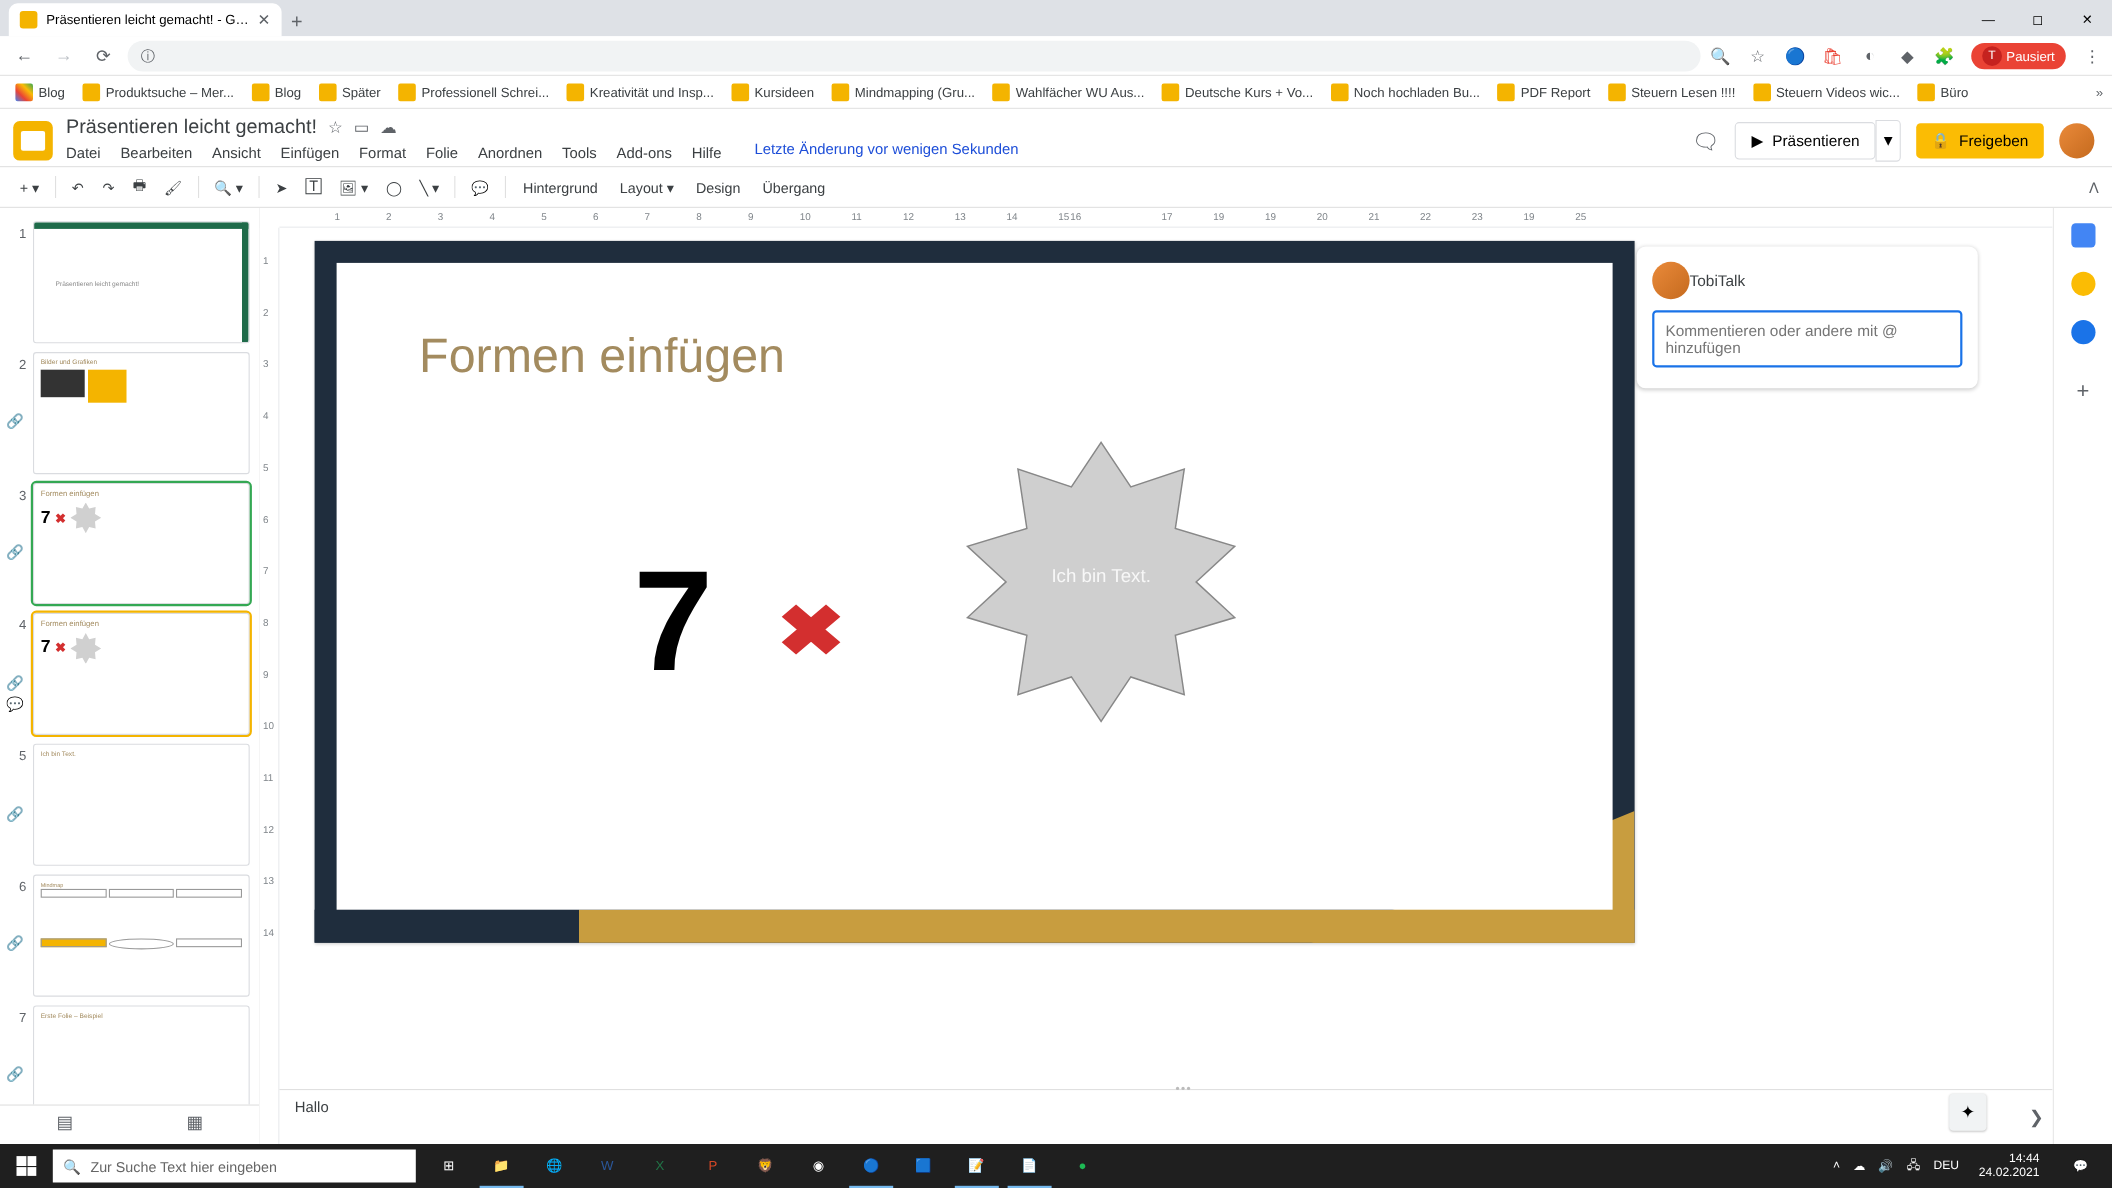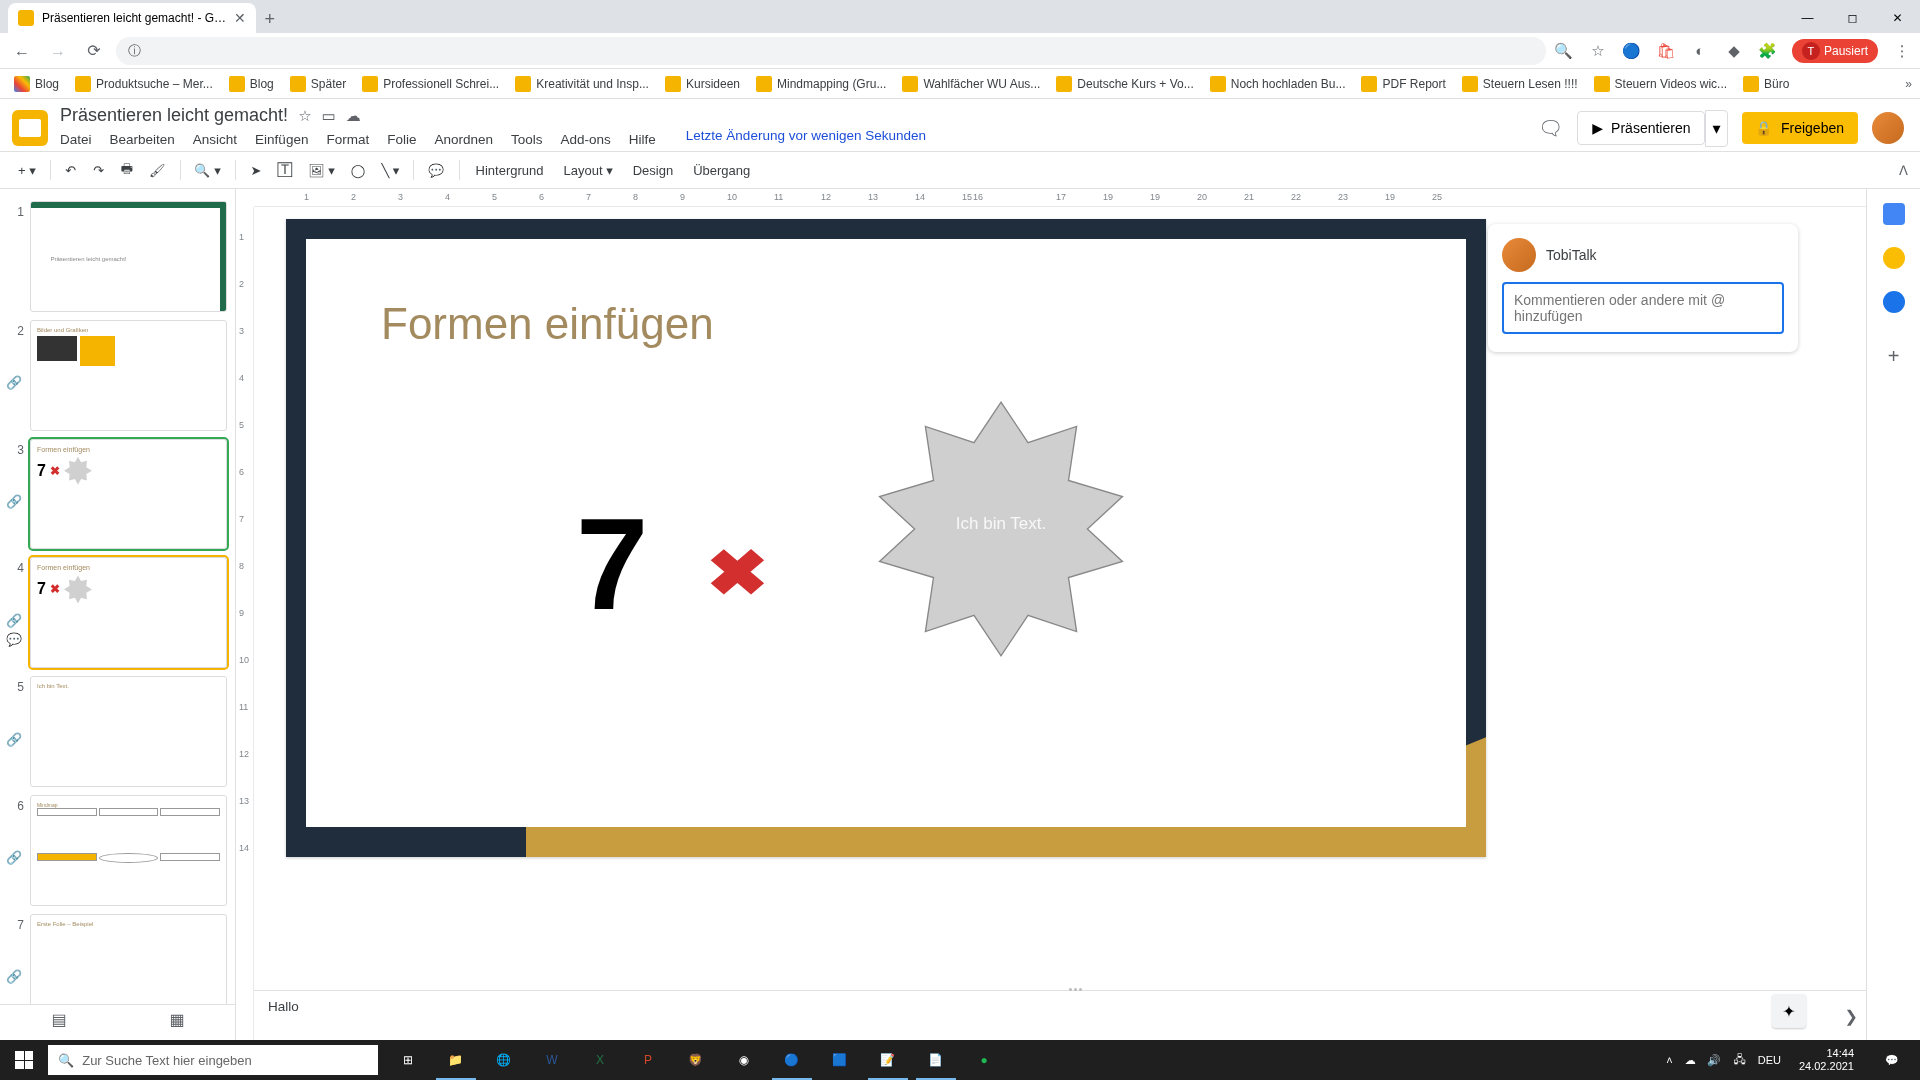--- a/index.html
+++ b/index.html
@@ -81,21 +81,21 @@
 .redx { position: absolute; top: 290px; left: 400px; font-size: 75px; color: #d32f2f; font-weight: 900; transform: scaleY(0.85);}
 .poly-shape { position: absolute; top: 155px; left: 560px; width: 270px; height: 270px; }
 .poly-shape svg { width: 100%; height: 100%; }
 .poly-text { position: absolute; top: 120px; left: 0; right: 0; text-align: center; color: #fff; font-size: 17px; opacity: .85; }
 .notes { position: absolute; left: 18px; right: 0; bottom: 10px; height: 40px; border-top: 1px solid #e0e0e0; padding: 8px 14px; font-size: 13.5px; color: #3c4043; }
 .notes-handle { position:absolute; left:50%; top:-3px; width:30px; height:5px; display:flex; gap:2px; justify-content:center;}
 .notes-handle i{width:3px;height:3px;background:#bbb;border-radius:50%;}
 
 
 .comment-panel { position: absolute; right: 68px; top: 35px; width: 310px; background: #fff; border-radius: 8px; box-shadow: 0 1px 4px rgba(0,0,0,.2); padding: 14px; z-index: 50; }
-.cp-head { display: flex; align-items: center; gap: 10px; margin-bottom: 10px; }
+.cp-head { display: flex; align-items: center; margin-bottom: 10px; }
 .cp-av { width: 34px; height: 34px; border-radius: 50%; background: linear-gradient(135deg,#ea8a3a,#c56a1e); }
 .cp-name { font-size: 14px; font-weight: 500; color: #3c4043; }
 .cp-input { width: 100%; min-height: 52px; border: 2px solid #1a73e8; border-radius: 4px; padding: 8px 10px; font-size: 14px; color: #80868b; resize: none; font-family: inherit; }
 .cp-actions { display: flex; gap: 10px; margin-top: 12px; }
 .cp-btn { padding: 8px 16px; border-radius: 4px; font-size: 14px; border: none; background: #f1f3f4; color: #80868b; cursor: pointer; }
 .cp-btn.cancel { background: #fff; border: 1px solid #dadce0; color: #3c4043; }
 
 .side-rail { width: 54px; border-left: 1px solid #e0e0e0; display: flex; flex-direction: column; align-items: center; padding-top: 14px; gap: 22px; }
 .rail-icon { width: 22px; height: 22px; border-radius: 4px; }
 .rail-icon.cal { background: #4285f4; }

